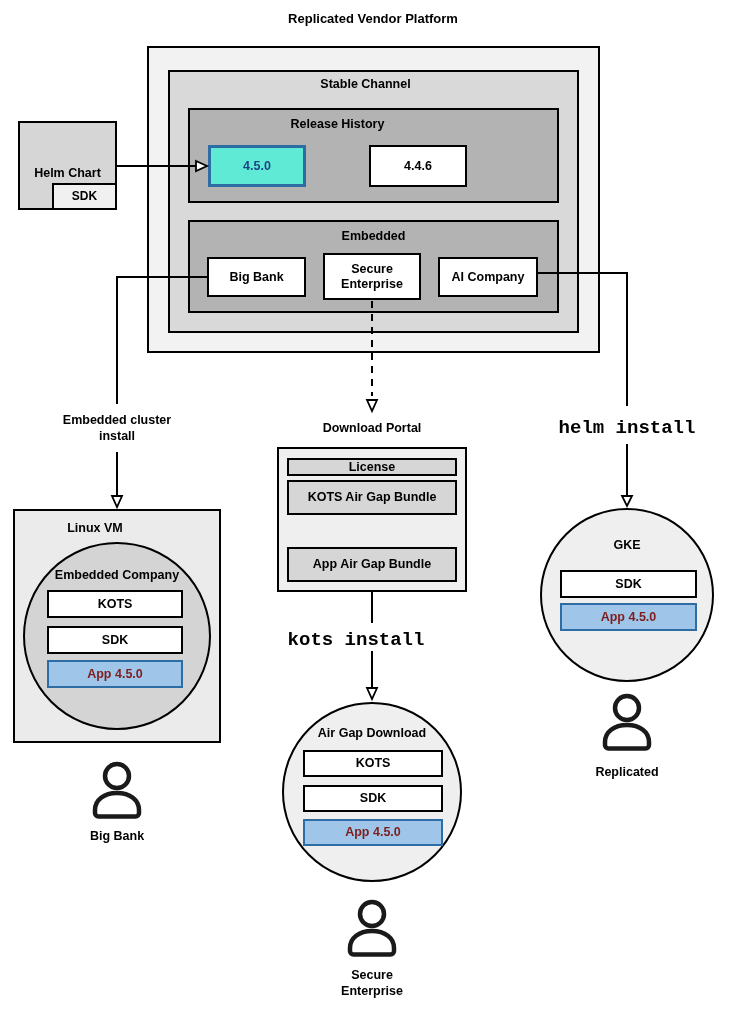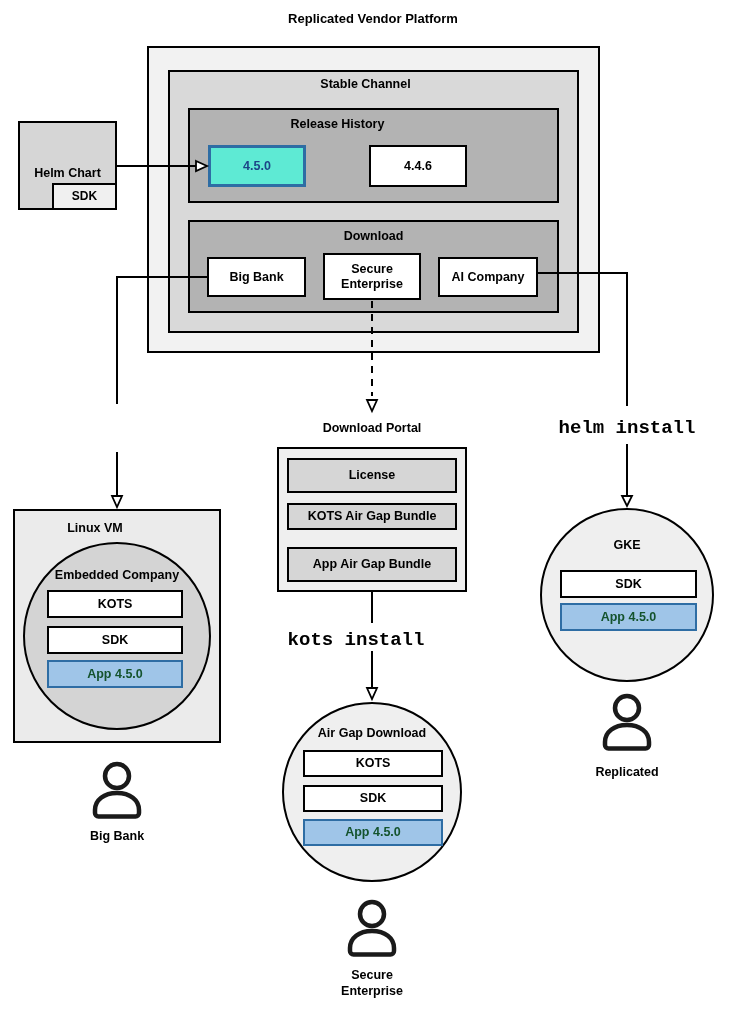--- a/index.html
+++ b/index.html
@@ -7,21 +7,21 @@
     position:relative;width:734px;height:1026px;background:#ffffff;
     font-family:"Liberation Sans",sans-serif;color:#000;overflow:hidden;
   }
   .abs{position:absolute;box-sizing:border-box;}
   .lbl{font-weight:700;font-size:12.5px;text-align:center;line-height:1.25;}
   .box{border:2px solid #000;}
   .cbox{display:flex;align-items:center;justify-content:center;
         font-weight:700;font-size:12.5px;text-align:center;line-height:1.15;
         border:2px solid #000;background:#fff;}
   .blue{background:#5eead4;border:3px solid #2e6da4;color:#1c4587;}
-  .blue2{background:#9fc5e8;border:2.5px solid #2e6da4;color:#14532d;}
+  .blue2{background:#9fc5e8;border:2.5px solid #2e6da4;color:#7f1d1d;}
   .circle{border:2px solid #000;border-radius:50%;}
   .mono{font-family:"Liberation Mono",monospace;font-weight:700;font-size:19px;
         text-align:center;}
   svg.overlay{position:absolute;left:0;top:0;z-index:20;pointer-events:none;}
   .person{z-index:5;}
 </style>
 </head>
 <body>
 
 <div id="canvas">
@@ -34,41 +34,42 @@
     <div class="abs box" style="left:168px;top:70px;width:411px;height:263px;background:#d9d9d9;"></div>
     <div class="abs lbl" style="left:168px;top:77px;width:395px;">Stable Channel</div>
 
     <div class="abs box" style="left:188px;top:108px;width:371px;height:95px;background:#b3b3b3;"></div>
     <div class="abs lbl" style="left:188px;top:117px;width:299px;">Release History</div>
 
     <div class="abs cbox blue" style="left:208px;top:145px;width:98px;height:42px;">4.5.0</div>
     <div class="abs cbox" style="left:323px;top:145px;width:98px;height:42px;margin-left:46px;">4.4.6</div>
 
     <div class="abs box" style="left:188px;top:220px;width:371px;height:93px;background:#b3b3b3;"></div>
-    <div class="abs lbl" style="left:188px;top:229px;width:371px;">Download</div>
+    <div class="abs lbl" style="left:188px;top:229px;width:371px;">Embedded</div>
 
     <div class="abs cbox" style="left:207px;top:257px;width:99px;height:40px;">Big Bank</div>
     <div class="abs cbox" style="left:323px;top:253px;width:98px;height:47px;padding:0 14px;">Secure Enterprise</div>
     <div class="abs cbox" style="left:438px;top:257px;width:100px;height:40px;">AI Company</div>
   </div>
 
   <div>
     <div class="abs box" style="left:18px;top:121px;width:99px;height:89px;background:#d6d6d6;"></div>
     <div class="abs lbl" style="left:18px;top:166px;width:99px;">Helm Chart</div>
     <div class="abs cbox" style="left:52px;top:183px;width:65px;height:27px;background:#f0f0f0;font-size:12px;">SDK</div>
   </div>
 
+  <div class="abs lbl" style="left:59px;top:413px;width:116px;">Embedded cluster install</div>
   <div class="abs mono" style="left:286px;top:629px;width:140px;">kots install</div>
   <div class="abs mono" style="left:557px;top:417px;width:140px;">helm install</div>
 
   <div>
     <div class="abs lbl" style="left:302px;top:421px;width:140px;">Download Portal</div>
     <div class="abs box" style="left:277px;top:447px;width:190px;height:145px;background:#efefef;"></div>
-    <div class="abs cbox" style="left:287px;top:458px;width:170px;height:35px;background:#d6d6d6;">License</div>
-    <div class="abs cbox" style="left:287px;top:503px;width:170px;height:27px;background:#d6d6d6;">KOTS Air Gap Bundle</div>
+    <div class="abs cbox" style="left:287px;top:458px;width:170px;height:18px;background:#d6d6d6;">License</div>
+    <div class="abs cbox" style="left:287px;top:480px;width:170px;height:35px;background:#d6d6d6;">KOTS Air Gap Bundle</div>
     <div class="abs cbox" style="left:287px;top:547px;width:170px;height:35px;background:#d6d6d6;">App Air Gap Bundle</div>
   </div>
 
   <div>
     <div class="abs box" style="left:13px;top:509px;width:208px;height:234px;background:#ebebeb;"></div>
     <div class="abs lbl" style="left:13px;top:521px;width:164px;">Linux VM</div>
     <div class="abs circle" style="left:23px;top:542px;width:188px;height:188px;background:#d4d4d4;"></div>
     <div class="abs lbl" style="left:23px;top:568px;width:188px;">Embedded Company</div>
     <div class="abs cbox" style="left:47px;top:590px;width:136px;height:28px;">KOTS</div>
     <div class="abs cbox" style="left:47px;top:626px;width:136px;height:28px;">SDK</div>

